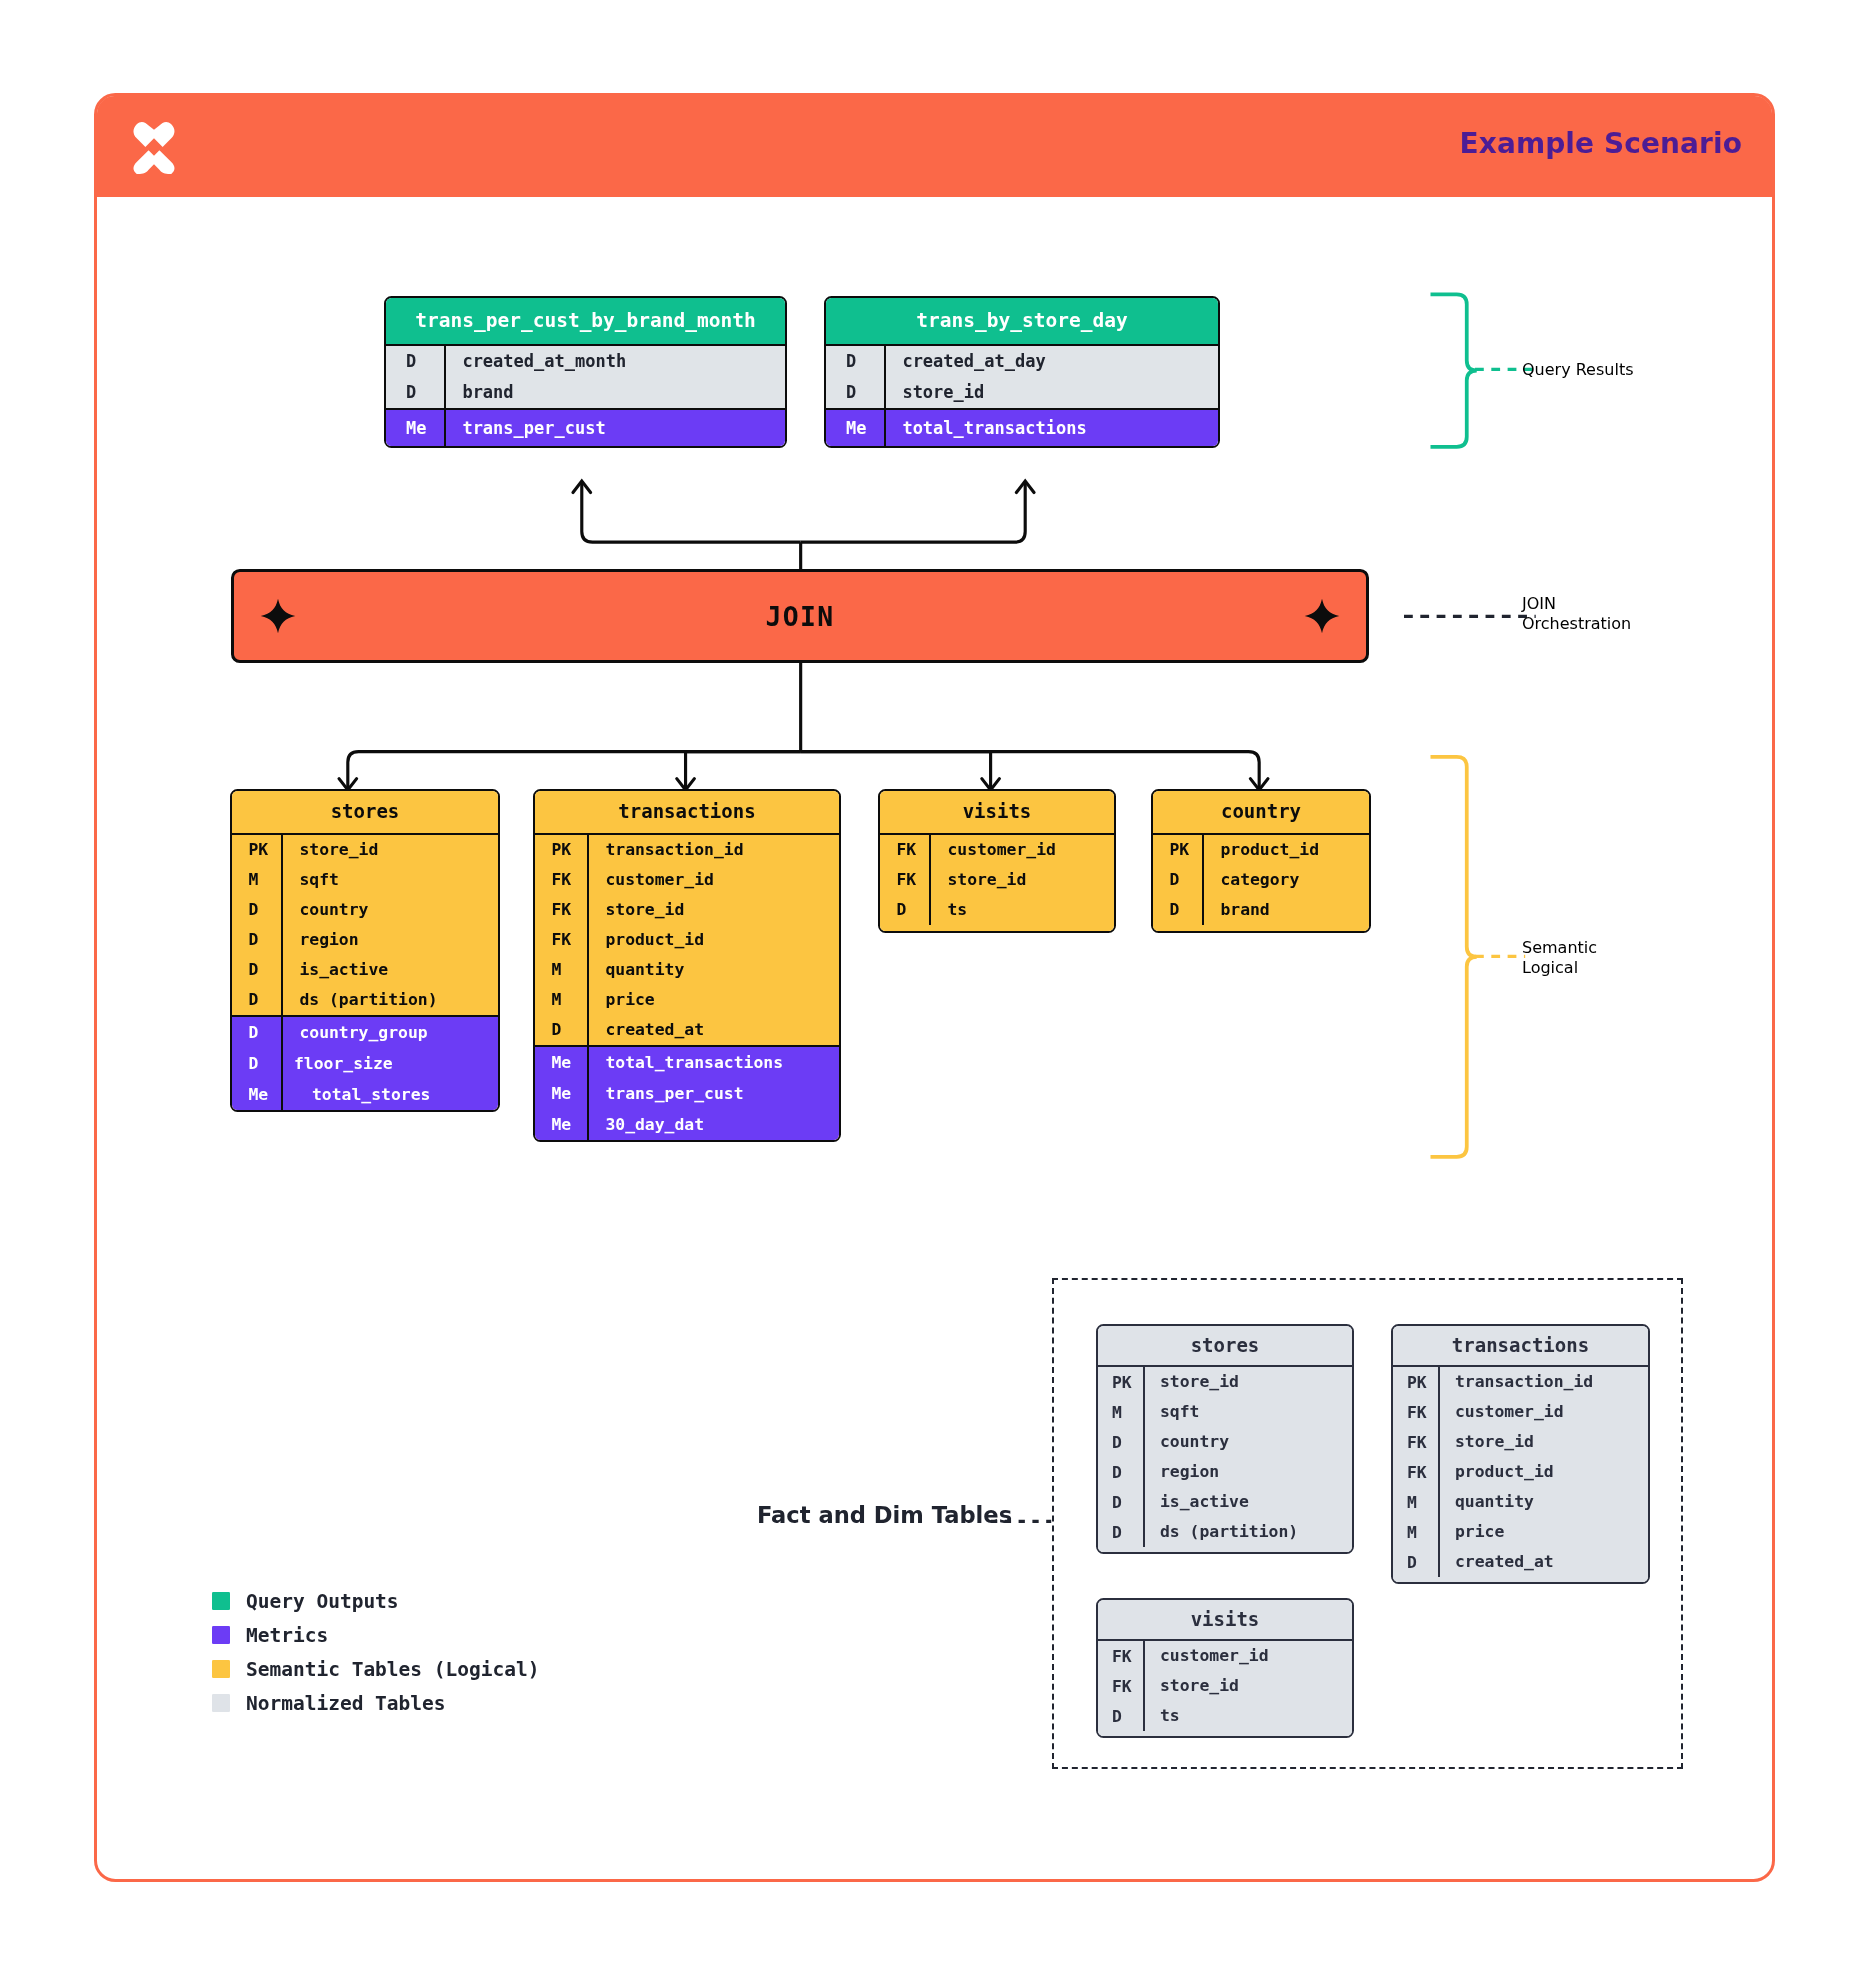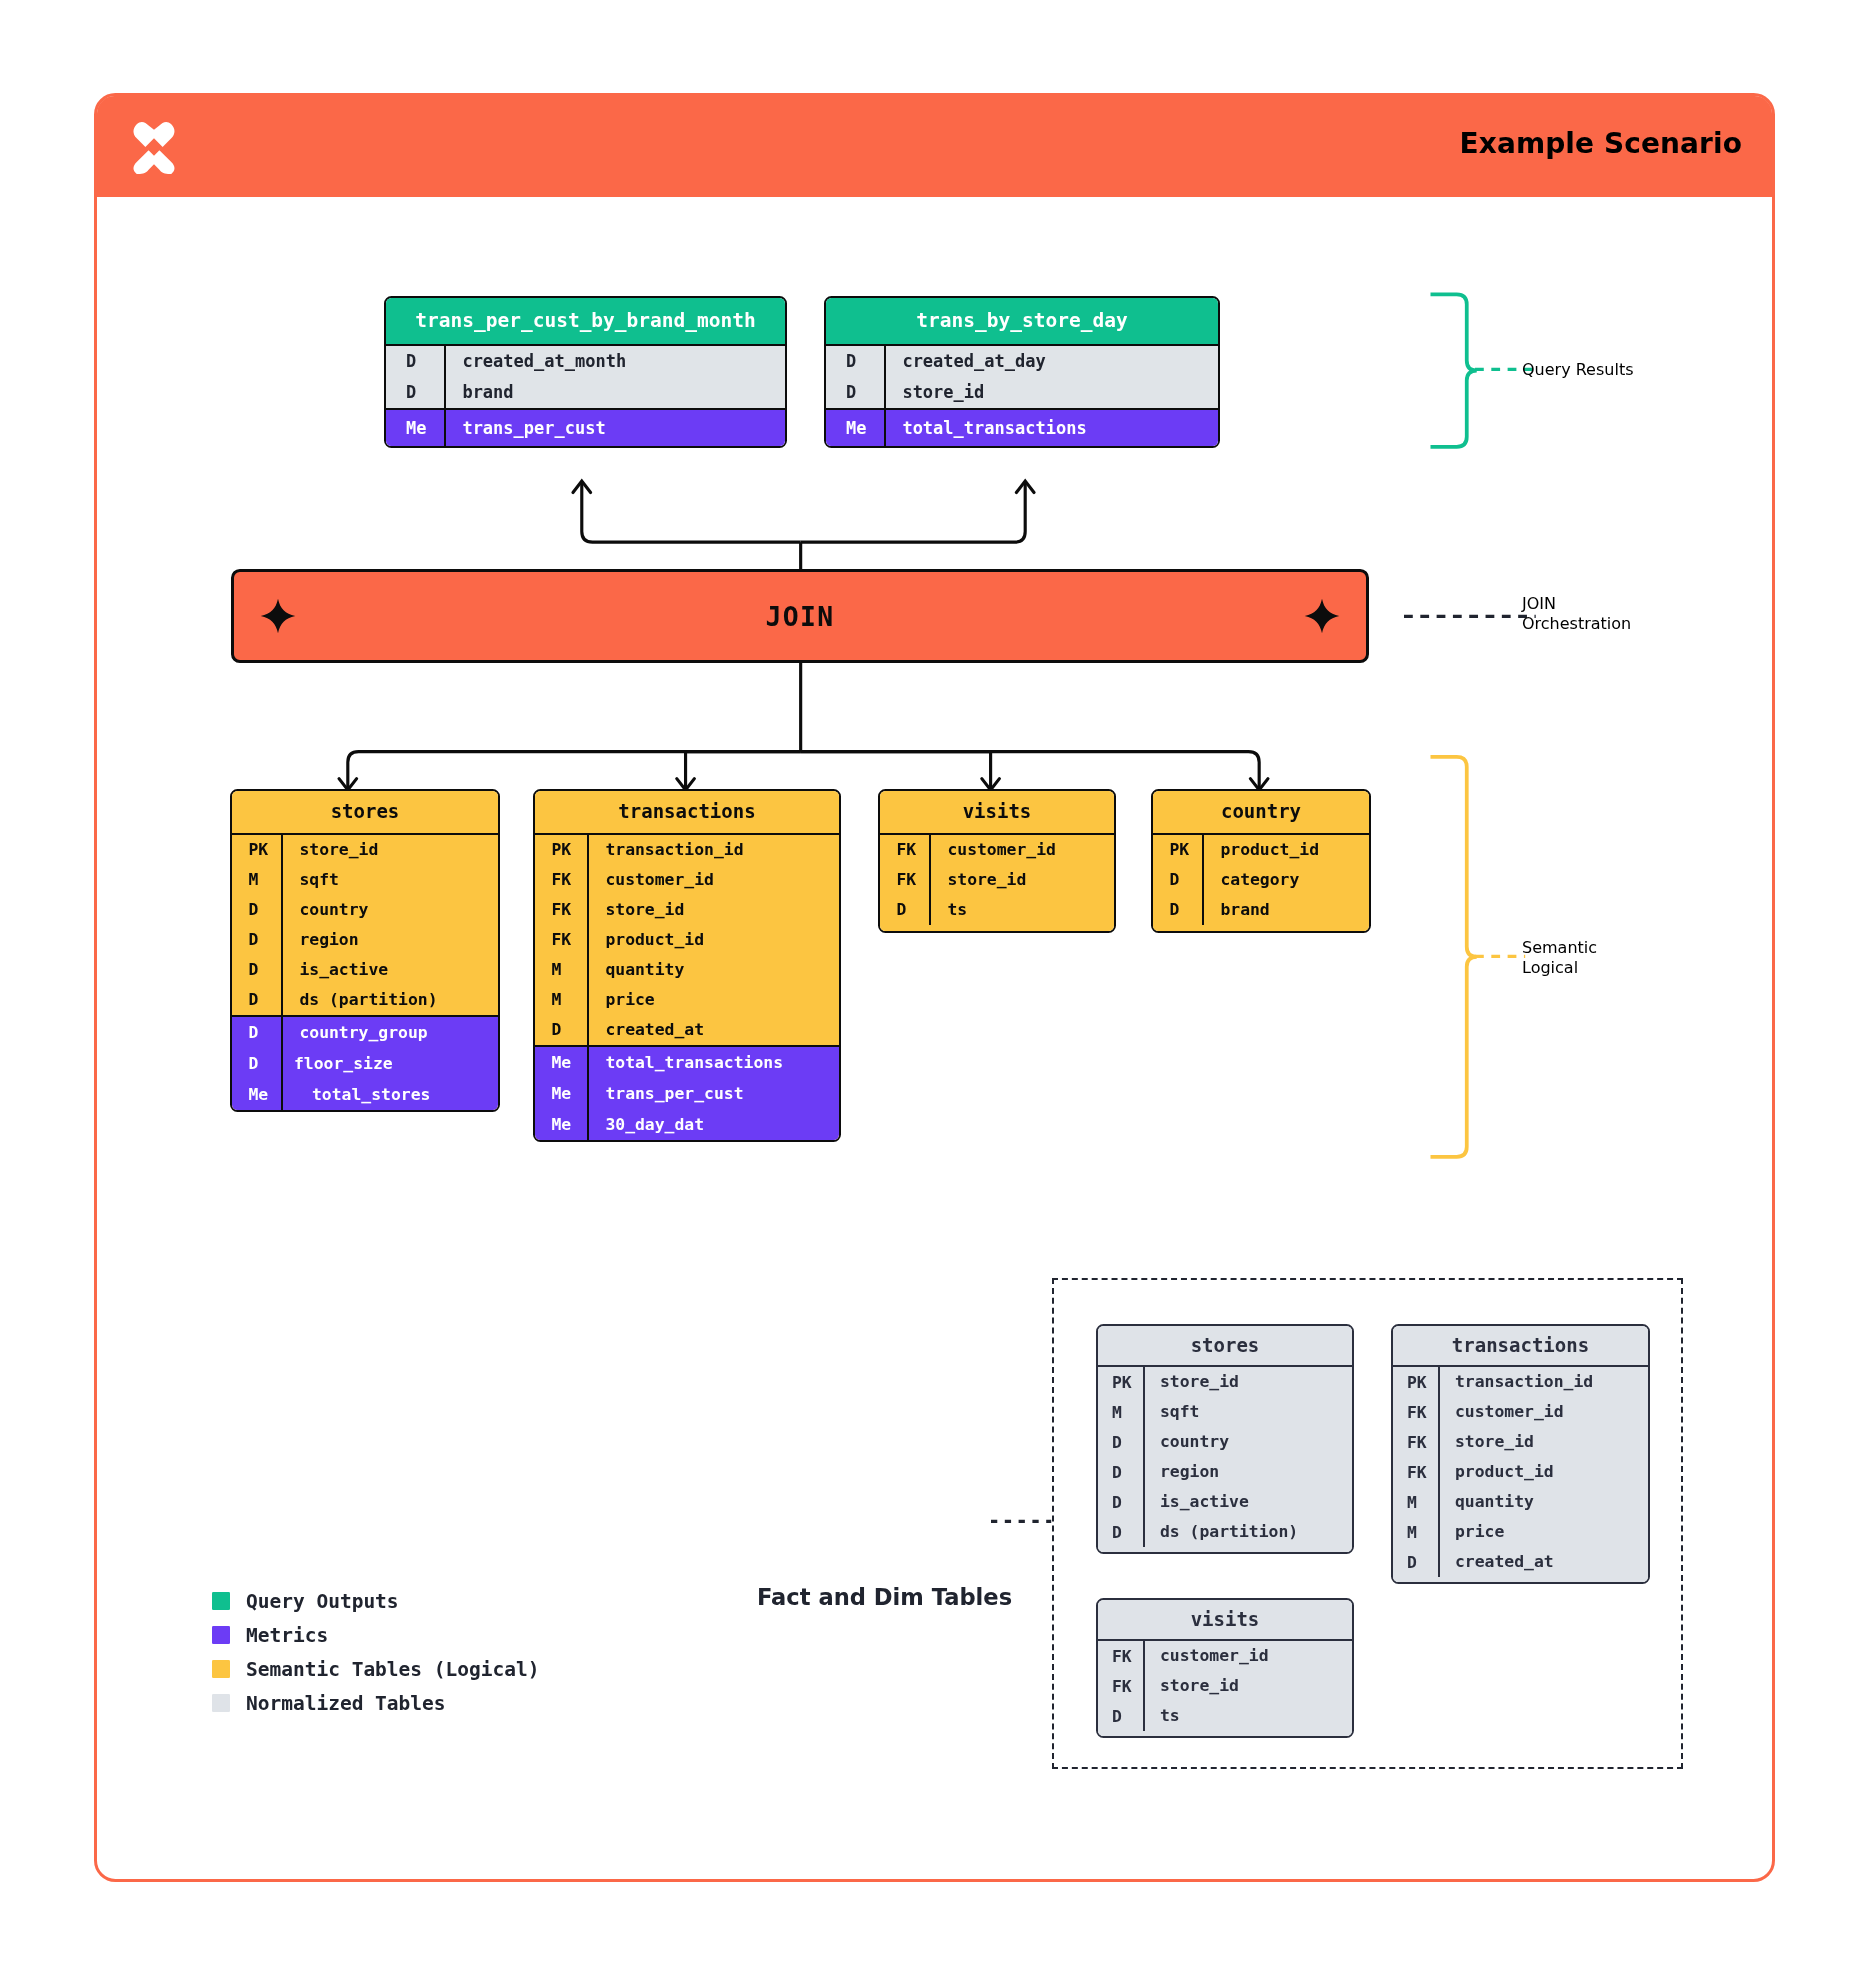--- a/index.html
+++ b/index.html
@@ -11,21 +11,21 @@
   .frame{
     position:absolute;left:94px;top:93px;width:1681px;height:1789px;
     border:3.1px solid #FB6848;border-radius:21.4px;background:#fff;box-sizing:border-box;
   }
   .frame-header{
     position:absolute;left:0;top:0;width:100%;height:101px;
     background:#FB6848;border-radius:17.6px 17.6px 0 0;box-sizing:border-box;
   }
   .frame-title{
     position:absolute;right:30px;top:31px;
-    font-size:28px;font-weight:bold;color:#000000;letter-spacing:0.1px;
+    font-size:28px;font-weight:bold;color:#4c1d95;letter-spacing:0.1px;
     font-family:"DejaVu Sans",sans-serif;
   }
   .logo{position:absolute;left:30px;top:24px;width:54px;height:54px;}
 
   
   .tbl{position:absolute;border:2.5px solid #0c0c0c;border-radius:7.5px;box-sizing:border-box;overflow:hidden;}
   .tbl .hd{
     text-align:center;font-family:"DejaVu Sans Mono",monospace;font-weight:bold;
     line-height:1.0;white-space:nowrap;
   }
@@ -341,21 +341,21 @@
     <line x1="0" y1="7" x2="80" y2="7" stroke="#FCC541" stroke-width="5" stroke-dasharray="14 12"></line>
   </svg>
   <div class="note" style="left:1522px;top:938px;">Semantic
 Logical</div>
 
   <div class="dotbox" style="left:1052px;top:1278px;width:631px;height:491px;"></div>
 
   <svg class="brk" style="left:991px;top:1517px;" width="69" height="8.8" viewBox="0 0 110 14">
     <line x1="0" y1="7" x2="96" y2="7" stroke="#20242F" stroke-width="5" stroke-dasharray="10 12"></line>
   </svg>
-  <div class="fd-label" style="left:757px;top:1584px;">Fact and Dim Tables</div>
+  <div class="fd-label" style="left:757px;top:1502px;">Fact and Dim Tables</div>
 
   <div class="tbl grey" style="left:1096px;top:1324px;width:258px;">
     <div class="hd" style="font-size:19px;padding:10px 6.3px;">stores</div>
     <div class="rows" style="padding-bottom:5px;">
       <div class="rw" style="height:30px;">
           <div class="key" style="width:45px;padding-left:14px;font-size:16.4px;">PK</div>
           <div class="col" style="padding-left:15px;font-size:16.4px;height:30px;line-height:30px;">store_id</div>
         </div>
       <div class="rw" style="height:30px;">
           <div class="key" style="width:45px;padding-left:14px;font-size:16.4px;">M</div>

